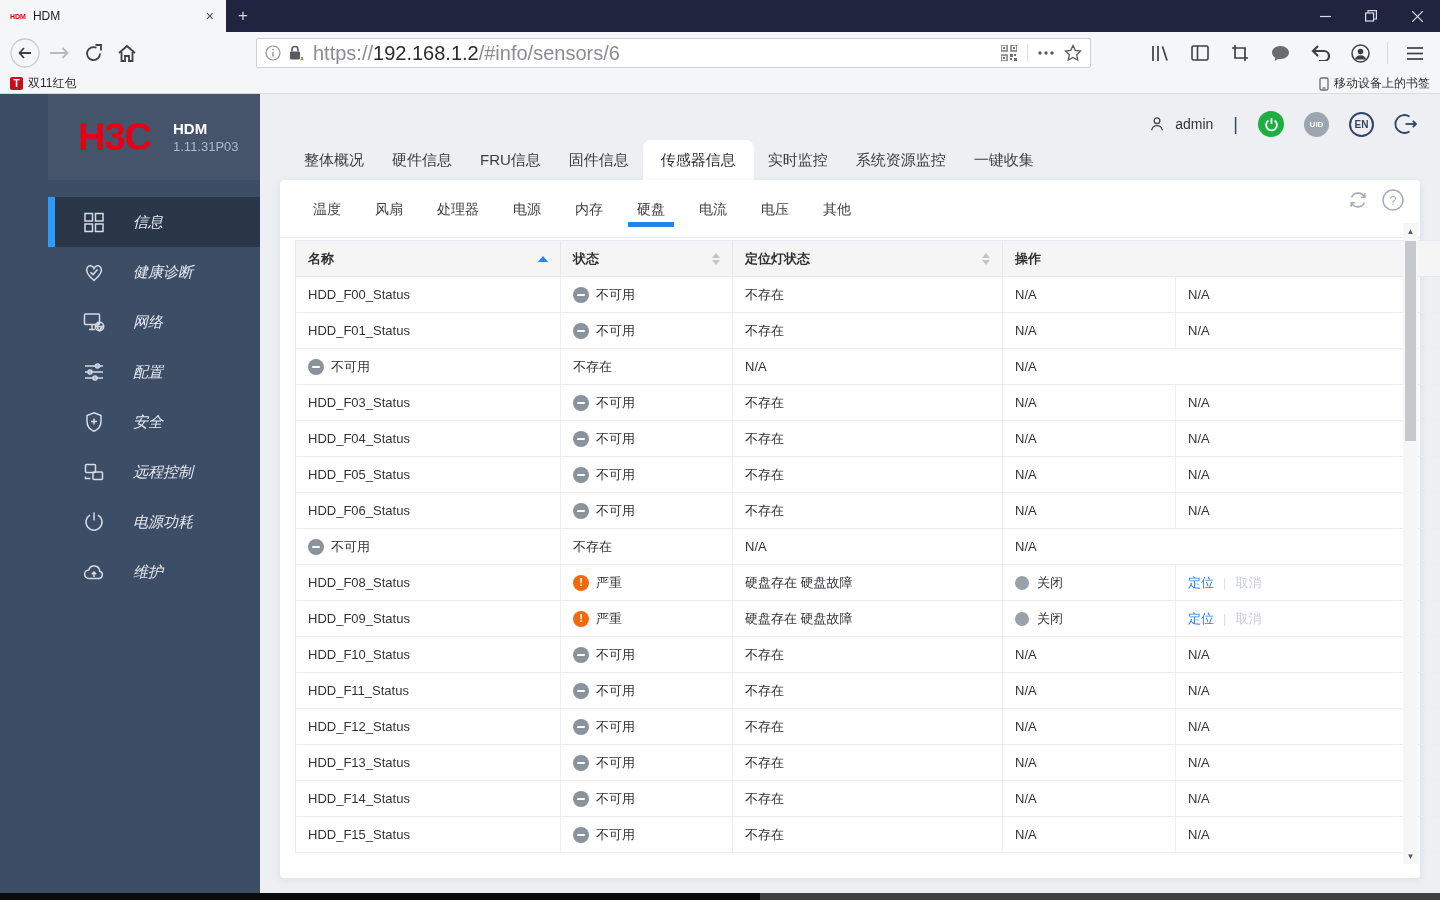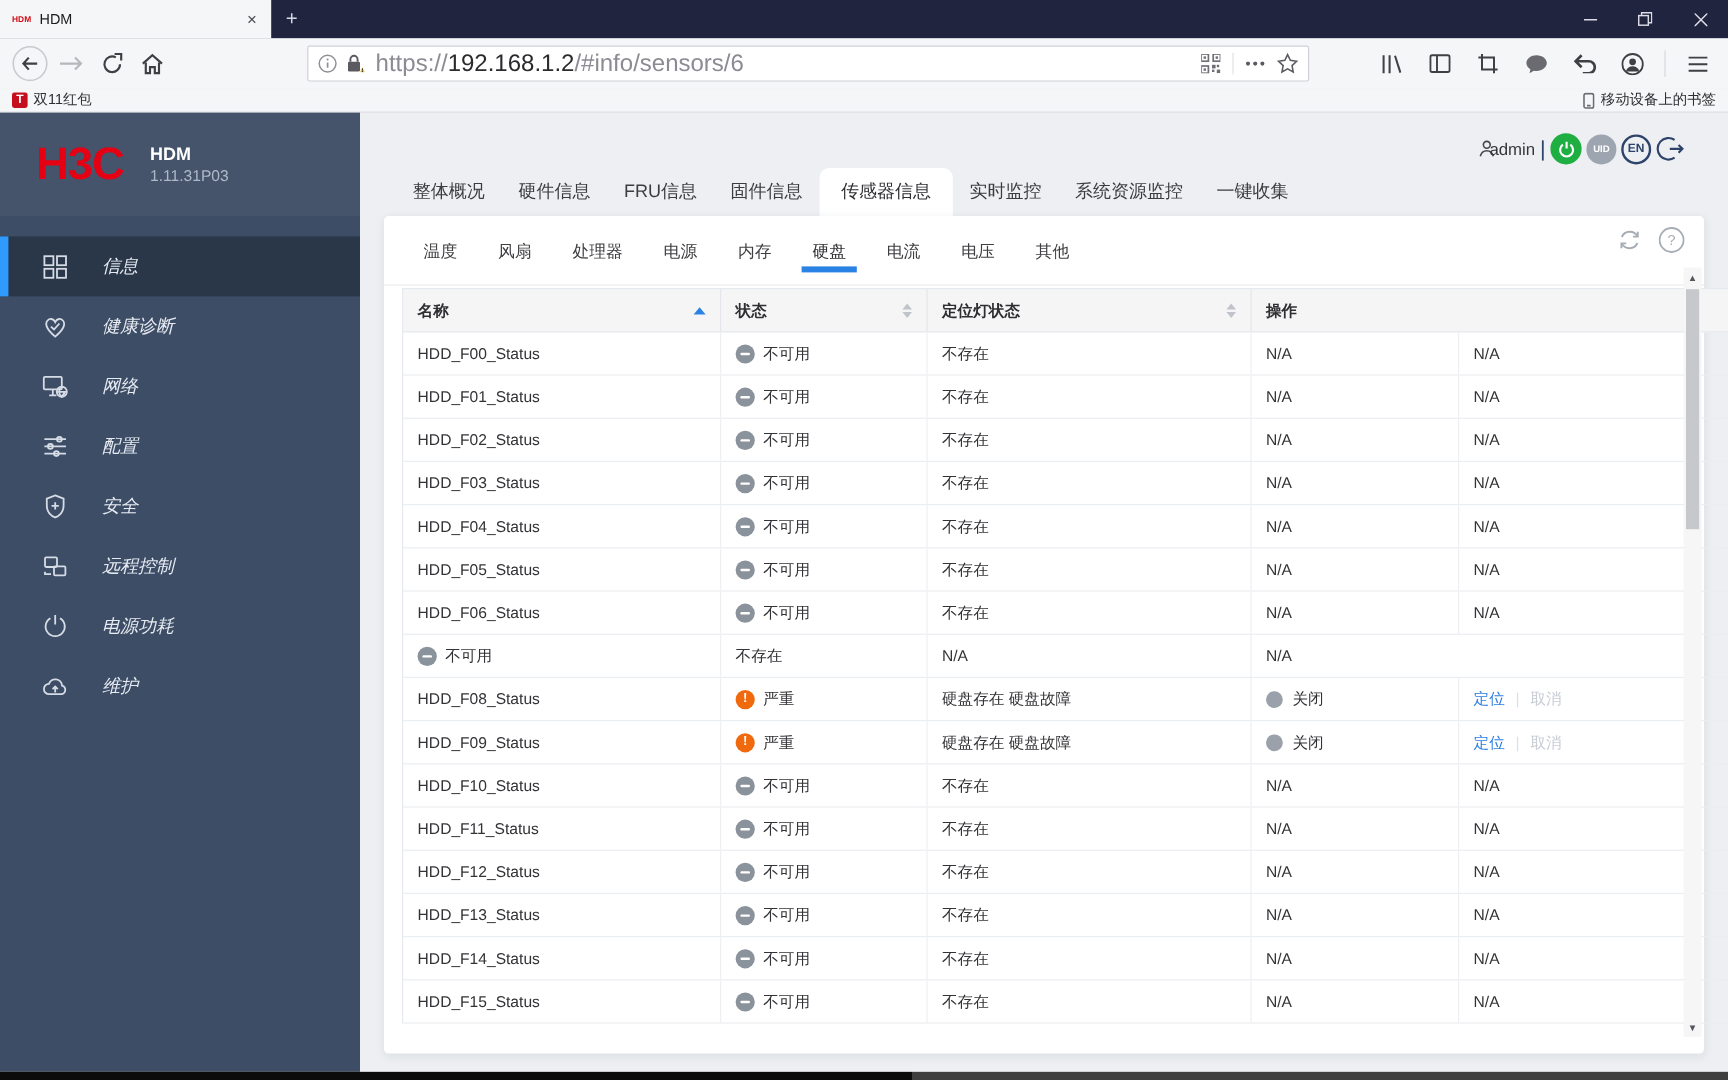--- a/index.html
+++ b/index.html
@@ -33,36 +33,36 @@
   .bookmarks { height:20px; background:#F5F6F7; border-bottom:1px solid #DADAE0; display:flex; align-items:center;
     padding:0 10px; font-size:12px; color:#2f2f33; }
   .bm-item { display:flex; align-items:center; gap:5px; }
   .bm-ticon { width:13px; height:13px; background:#C50F1F; color:#fff; font-weight:bold; font-size:10px;
     display:flex; align-items:center; justify-content:center; border-radius:2px; }
   .bm-right { margin-left:auto; display:flex; align-items:center; gap:5px; }
 
   
   .app { display:flex; height:799px; }
 
-  .sidebar { width:300px; background:#3E4D66; flex:none; }
+  .sidebar { width:260px; background:#3E4D66; flex:none;padding-left:48px; }
   .side-head { height:86px; background:#45536B; display:flex; align-items:center; padding-left:30px; }
   .logo { color:#E60014; font-weight:800; font-size:38px; letter-spacing:-1px; line-height:1; }
   .prod { margin-left:22px; }
   .prod-name { color:#fff; font-weight:bold; font-size:15px; }
   .prod-ver { color:#AEB9C8; font-size:13px; margin-top:2px; }
   .menu { padding-top:17px;font-style:italic; }
   .menu-item { height:50px; display:flex; align-items:center; padding-left:33px; position:relative;
     color:#E6EBF2; font-size:15px; cursor:default; }
   .menu-item .mi-icon { width:26px; height:26px; margin-right:26px; display:flex; align-items:center; justify-content:center; }
   .menu-item.active { background:#2A3748; }
   .menu-item.active::before { content:""; position:absolute; left:0; top:0; bottom:0; width:7px; background:#2F9BFE; }
 
   .main { flex:1; position:relative; background:#EDEFF2; }
 
-  .userbar { position:absolute; top:16px; right:36px; display:flex; align-items:center; gap:4px; height:28px; }
+  .userbar { position:absolute; top:16px; right:22px; display:flex; align-items:center; gap:20px; height:28px; }
   .user-name { font-size:14px; color:#33353a; margin-left:-12px; }
   .user-sep { color:#2E4369; font-size:18px; font-weight:300; }
   .badge-uid { width:25px; height:25px; border-radius:50%; background:#9CA5B0; color:#fff; font-weight:bold;
     font-size:8px; display:flex; align-items:center; justify-content:center; }
   .badge-en { width:25px; height:25px; border-radius:50%; border:2px solid #2E4369; color:#2E4369;
     font-weight:bold; font-size:10px; display:flex; align-items:center; justify-content:center; }
   .pwr-green { width:26px; height:26px; border-radius:50%; background:#1EAE41; display:flex; align-items:center; justify-content:center; }
 
   .maintabs { position:absolute; top:46px; left:30px; height:40px; display:flex; }
   .maintab { height:40px; line-height:40px; padding:0 14px; font-size:15px; color:#3C3C40; }
@@ -478,21 +478,20 @@
               </div>
               <div class="td">不存在</div>
               <div class="td">
                 <span>N/A</span>
               </div>
               <div class="td">
                 <span>N/A</span>
               </div>
             </div>
             <div class="trow">
-              <div class="td">HDD_F02_Status</div>
               <div class="td">
                 <span class="sicon unavailable"></span>
                 <span>不可用</span>
               </div>
               <div class="td">不存在</div>
               <div class="td">
                 <span>N/A</span>
               </div>
               <div class="td">
                 <span>N/A</span>

